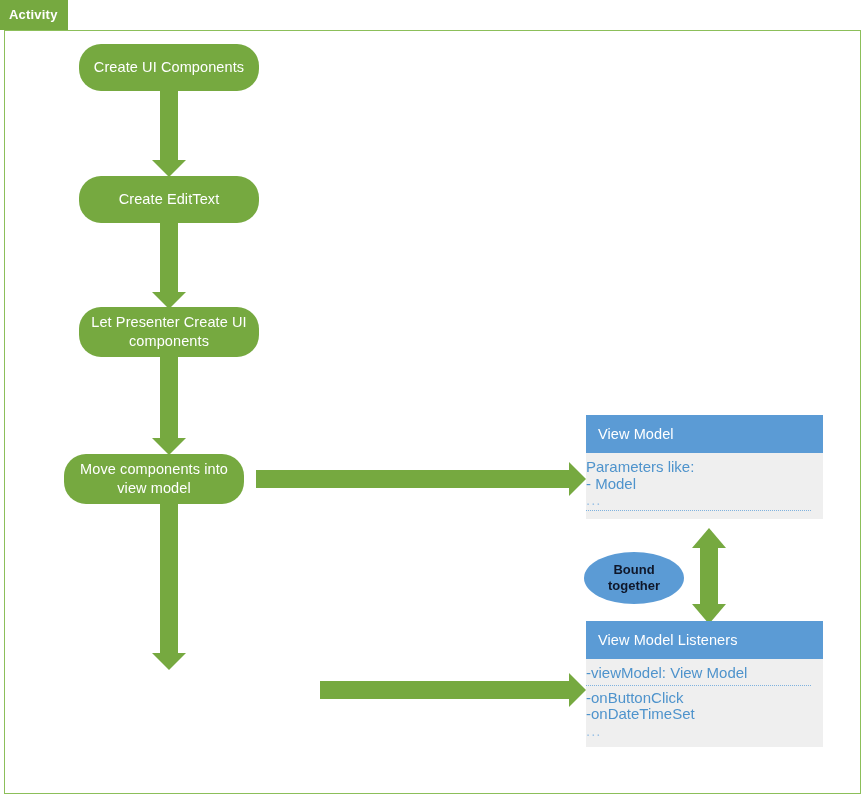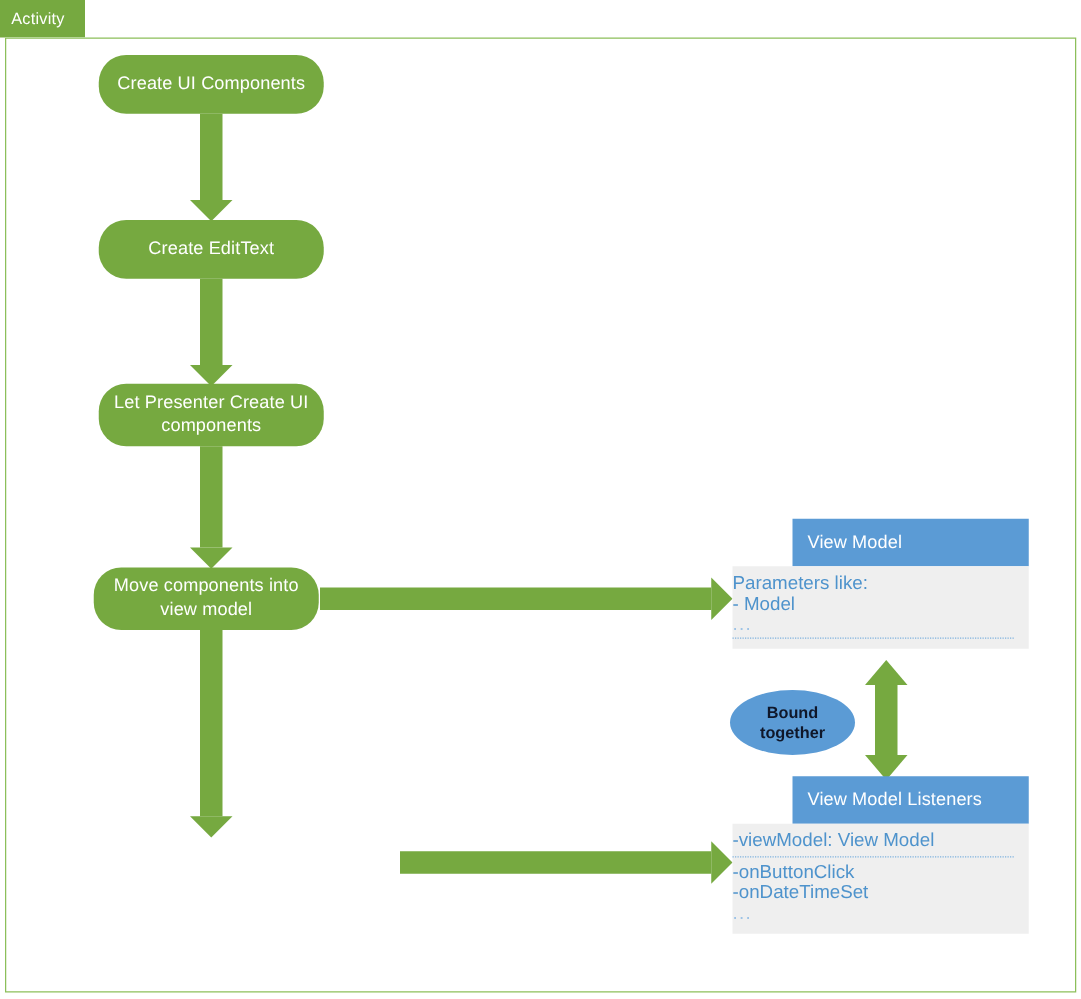--- a/index.html
+++ b/index.html
@@ -25,20 +25,21 @@
     top: 0;
     width: 68px;
     height: 30px;
     background: #76A940;
     color: #ffffff;
     font-size: 13px;
     line-height: 30px;
     padding-left: 9px;
     box-sizing: border-box;
     letter-spacing: 0.2px;
+    font-weight: bold;
   }
 
   .frame {
     position: absolute;
     left: 4px;
     top: 30px;
     width: 857px;
     height: 764px;
     border: 1px solid #8CBF5A;
     box-sizing: border-box;
@@ -149,21 +150,20 @@
   }
   .uml-header {
     background: #5B9BD5;
     color: #ffffff;
     font-size: 14.5px;
     height: 38px;
     line-height: 38px;
     padding-left: 12px;
     box-sizing: border-box;
     letter-spacing: 0.1px;
-    margin-left: 48px;
   }
   .uml-body {
     background: #EFEFEF;
     color: #4E93CC;
     font-size: 15px;
     line-height: 16.5px;
     padding: 6px 12px 8px 0;
     box-sizing: border-box;
   }
   .uml-body .line {
@@ -230,21 +230,21 @@
 
   <div class="proc" style="left:79px; top:307px; width:180px; height:50px;">
     <span>Let Presenter Create UI components</span>
   </div>
 
   <div class="arrow-down" style="left:151px; top:357px; width:36px; height:98px;">
     <div class="shaft" style="height:81px;"></div>
     <div class="head"></div>
   </div>
 
-  <div class="proc" style="left:75px; top:454px; width:180px; height:50px;">
+  <div class="proc" style="left:64px; top:454px; width:180px; height:50px;">
     <span>Move components into view model</span>
   </div>
 
   <div class="arrow-down" style="left:151px; top:504px; width:36px; height:166px;">
     <div class="shaft" style="height:149px;"></div>
     <div class="head"></div>
   </div>
 
 
   <div class="arrow-right" style="left:256px; top:461px; width:330px; height:36px;">

